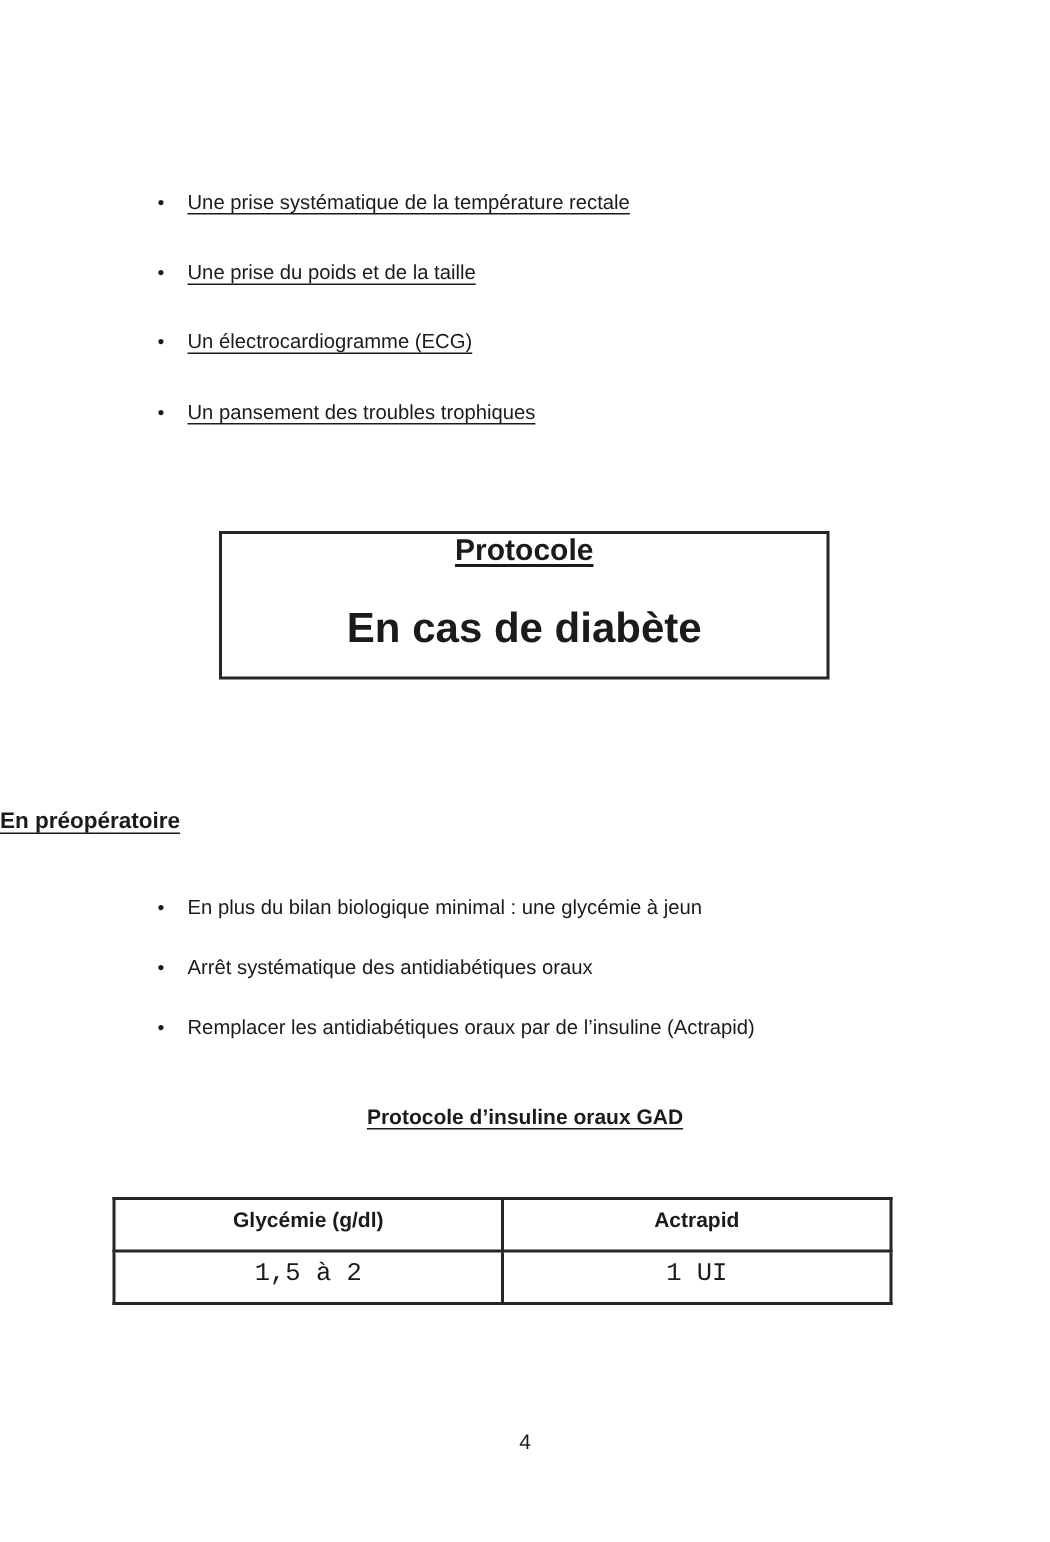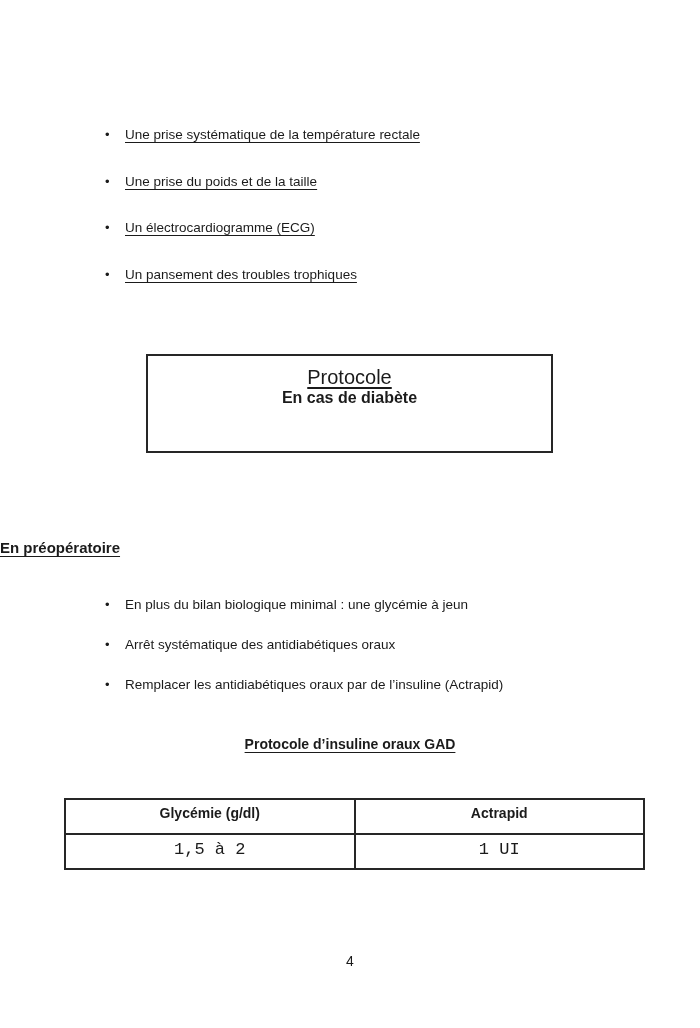--- a/index.html
+++ b/index.html
@@ -40,29 +40,28 @@
   .protocol-box {
     position: absolute;
     left: 146px;
     top: 354px;
     width: 403px;
     height: 95px;
     border: 2px solid #262626;
     text-align: center;
   }
   .protocol-box .box-title {
-    margin-top: 10px;
     font-size: 20px;
-    font-weight: normal;
+    font-weight: bold;
     text-decoration: underline;
     text-underline-offset: 3px;
   }
   .protocol-box .box-subtitle {
-    margin-top: 0;
-    font-size: 16px;
+    margin-top: 24px;
+    font-size: 28px;
     font-weight: bold;
   }
 
   
   .preop-heading {
     position: absolute;
     left: 0;
     top: 539px;
     width: 690px;
     text-align: left;
@@ -97,23 +96,23 @@
     text-align: center;
     font-size: 14px;
     font-weight: 600;
     text-decoration: underline;
     text-underline-offset: 3px;
   }
 
   
   .insulin-table {
     position: absolute;
-    left: 64px;
+    left: 75px;
     top: 798px;
-    width: 581px;
+    width: 520px;
     border-collapse: collapse;
     table-layout: fixed;
   }
   .insulin-table th, .insulin-table td {
     border: 2px solid #262626;
     width: 50%;
     height: 35px;
     text-align: center;
     vertical-align: top;
     padding: 5px 4px 0 4px;

